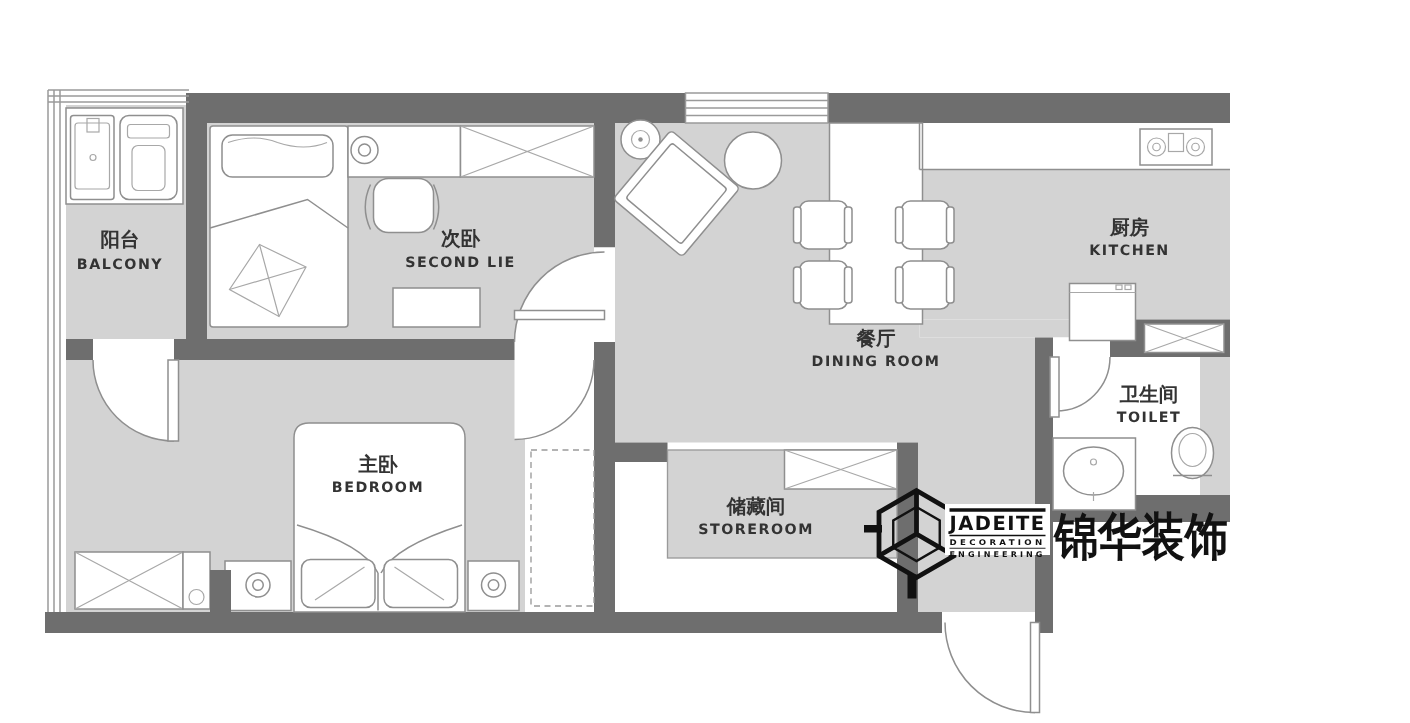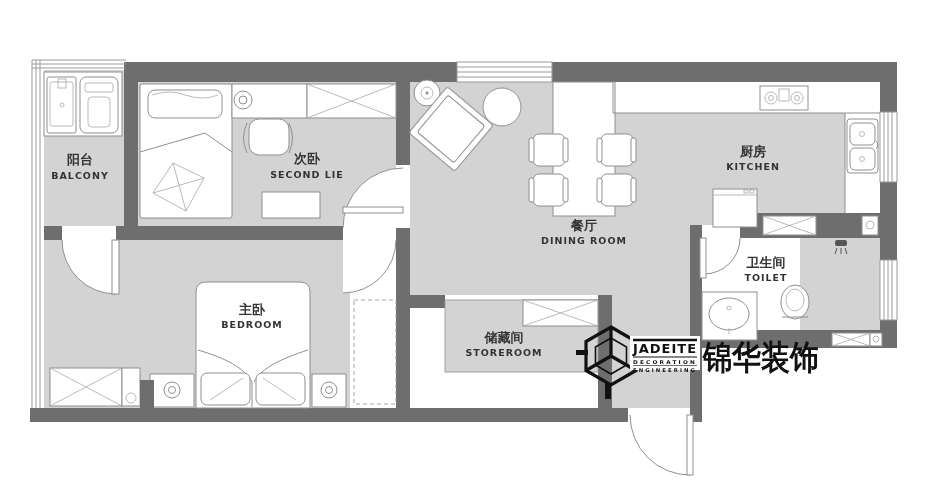--- a/index.html
+++ b/index.html
@@ -1,16 +1,16 @@
 <!DOCTYPE html>
 <html><head>
 <meta charset="utf-8">
 <style>
   html,body{margin:0;padding:0;background:#ffffff;}
-  .stage{position:relative;width:940px;height:482px;background:#fff;overflow:hidden;
+  .stage{position:relative;width:820px;height:482px;background:#fff;overflow:hidden;
          font-family:"DejaVu Sans",sans-serif;text-decoration:underline;}
   svg{display:block;}
   .wall{fill:#6e6e6e;stroke:none;}
   .floor{fill:#d3d3d3;stroke:none;}
   .furn{fill:#ffffff;stroke:#8f8f8f;stroke-width:1;}
   .ln{stroke:#8f8f8f;stroke-width:1;fill:none;}
   .lnt{stroke:#a8a8a8;stroke-width:0.8;fill:none;}
   .winline{stroke:#9a9a9a;stroke-width:1;fill:none;}
   .pie{fill:#ffffff;stroke:none;}
   .zh{font-family:"DejaVu Sans",sans-serif;font-weight:bold;font-size:13px;fill:#333;text-anchor:middle;}

